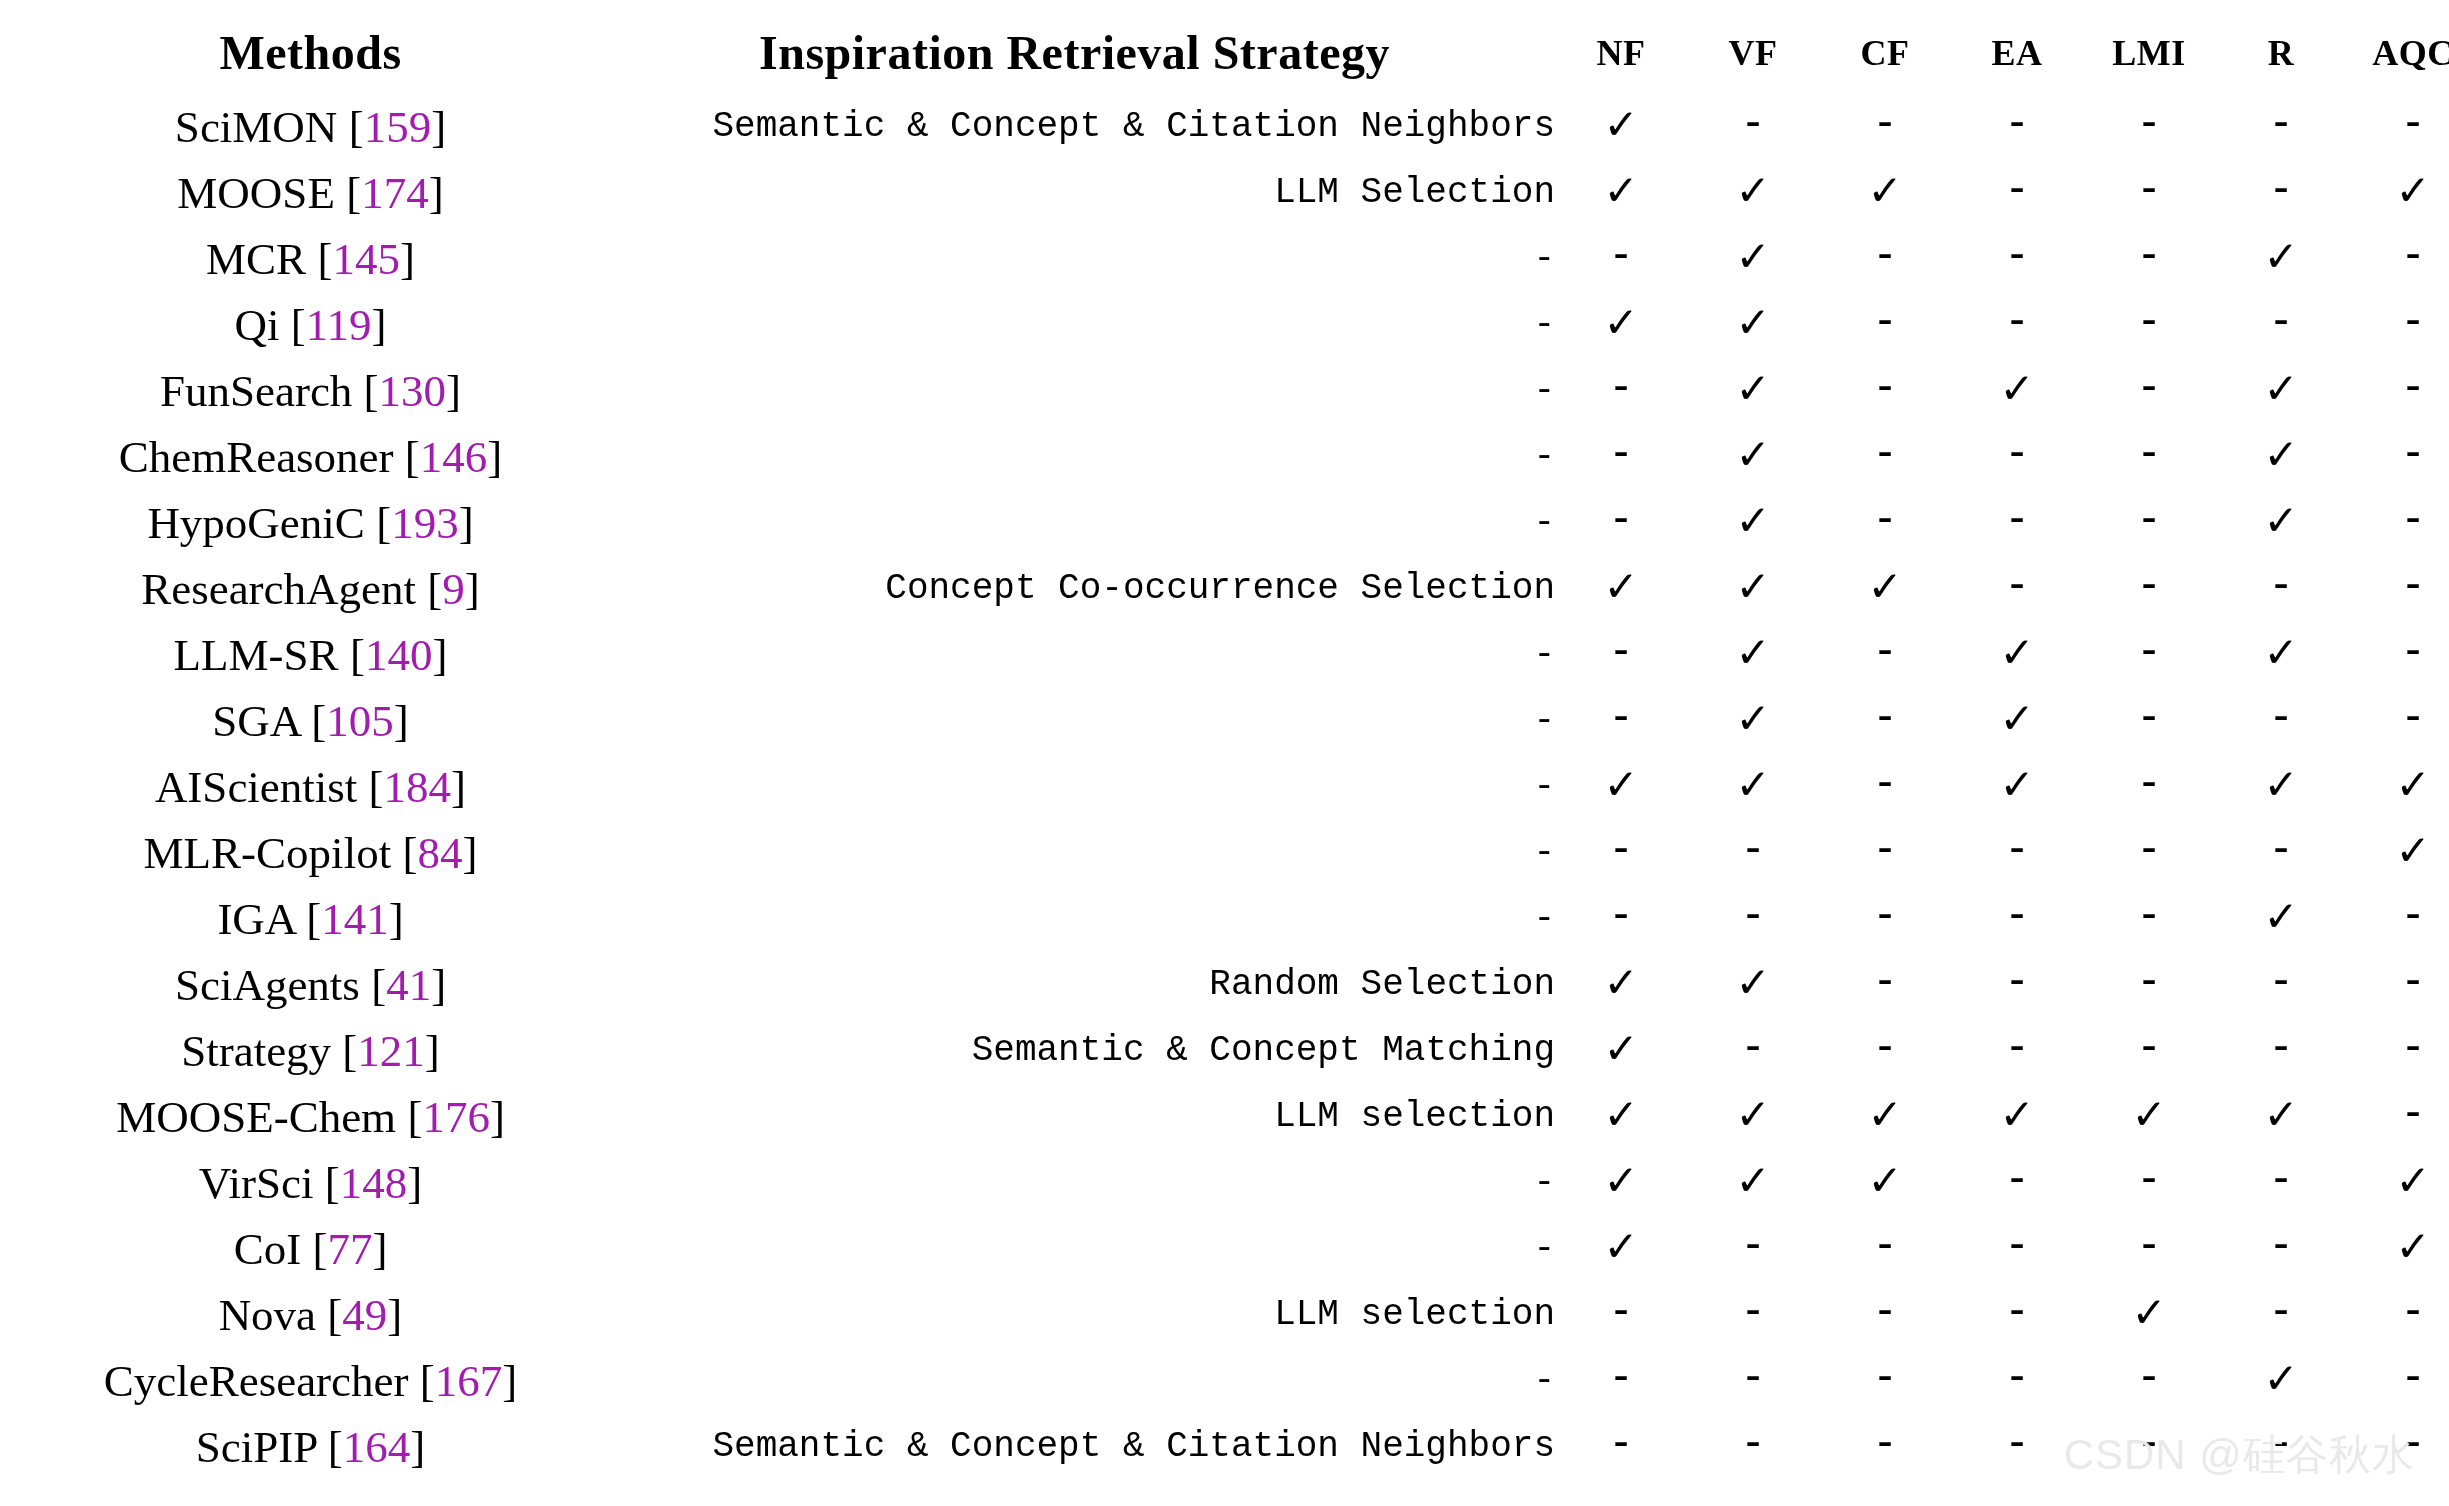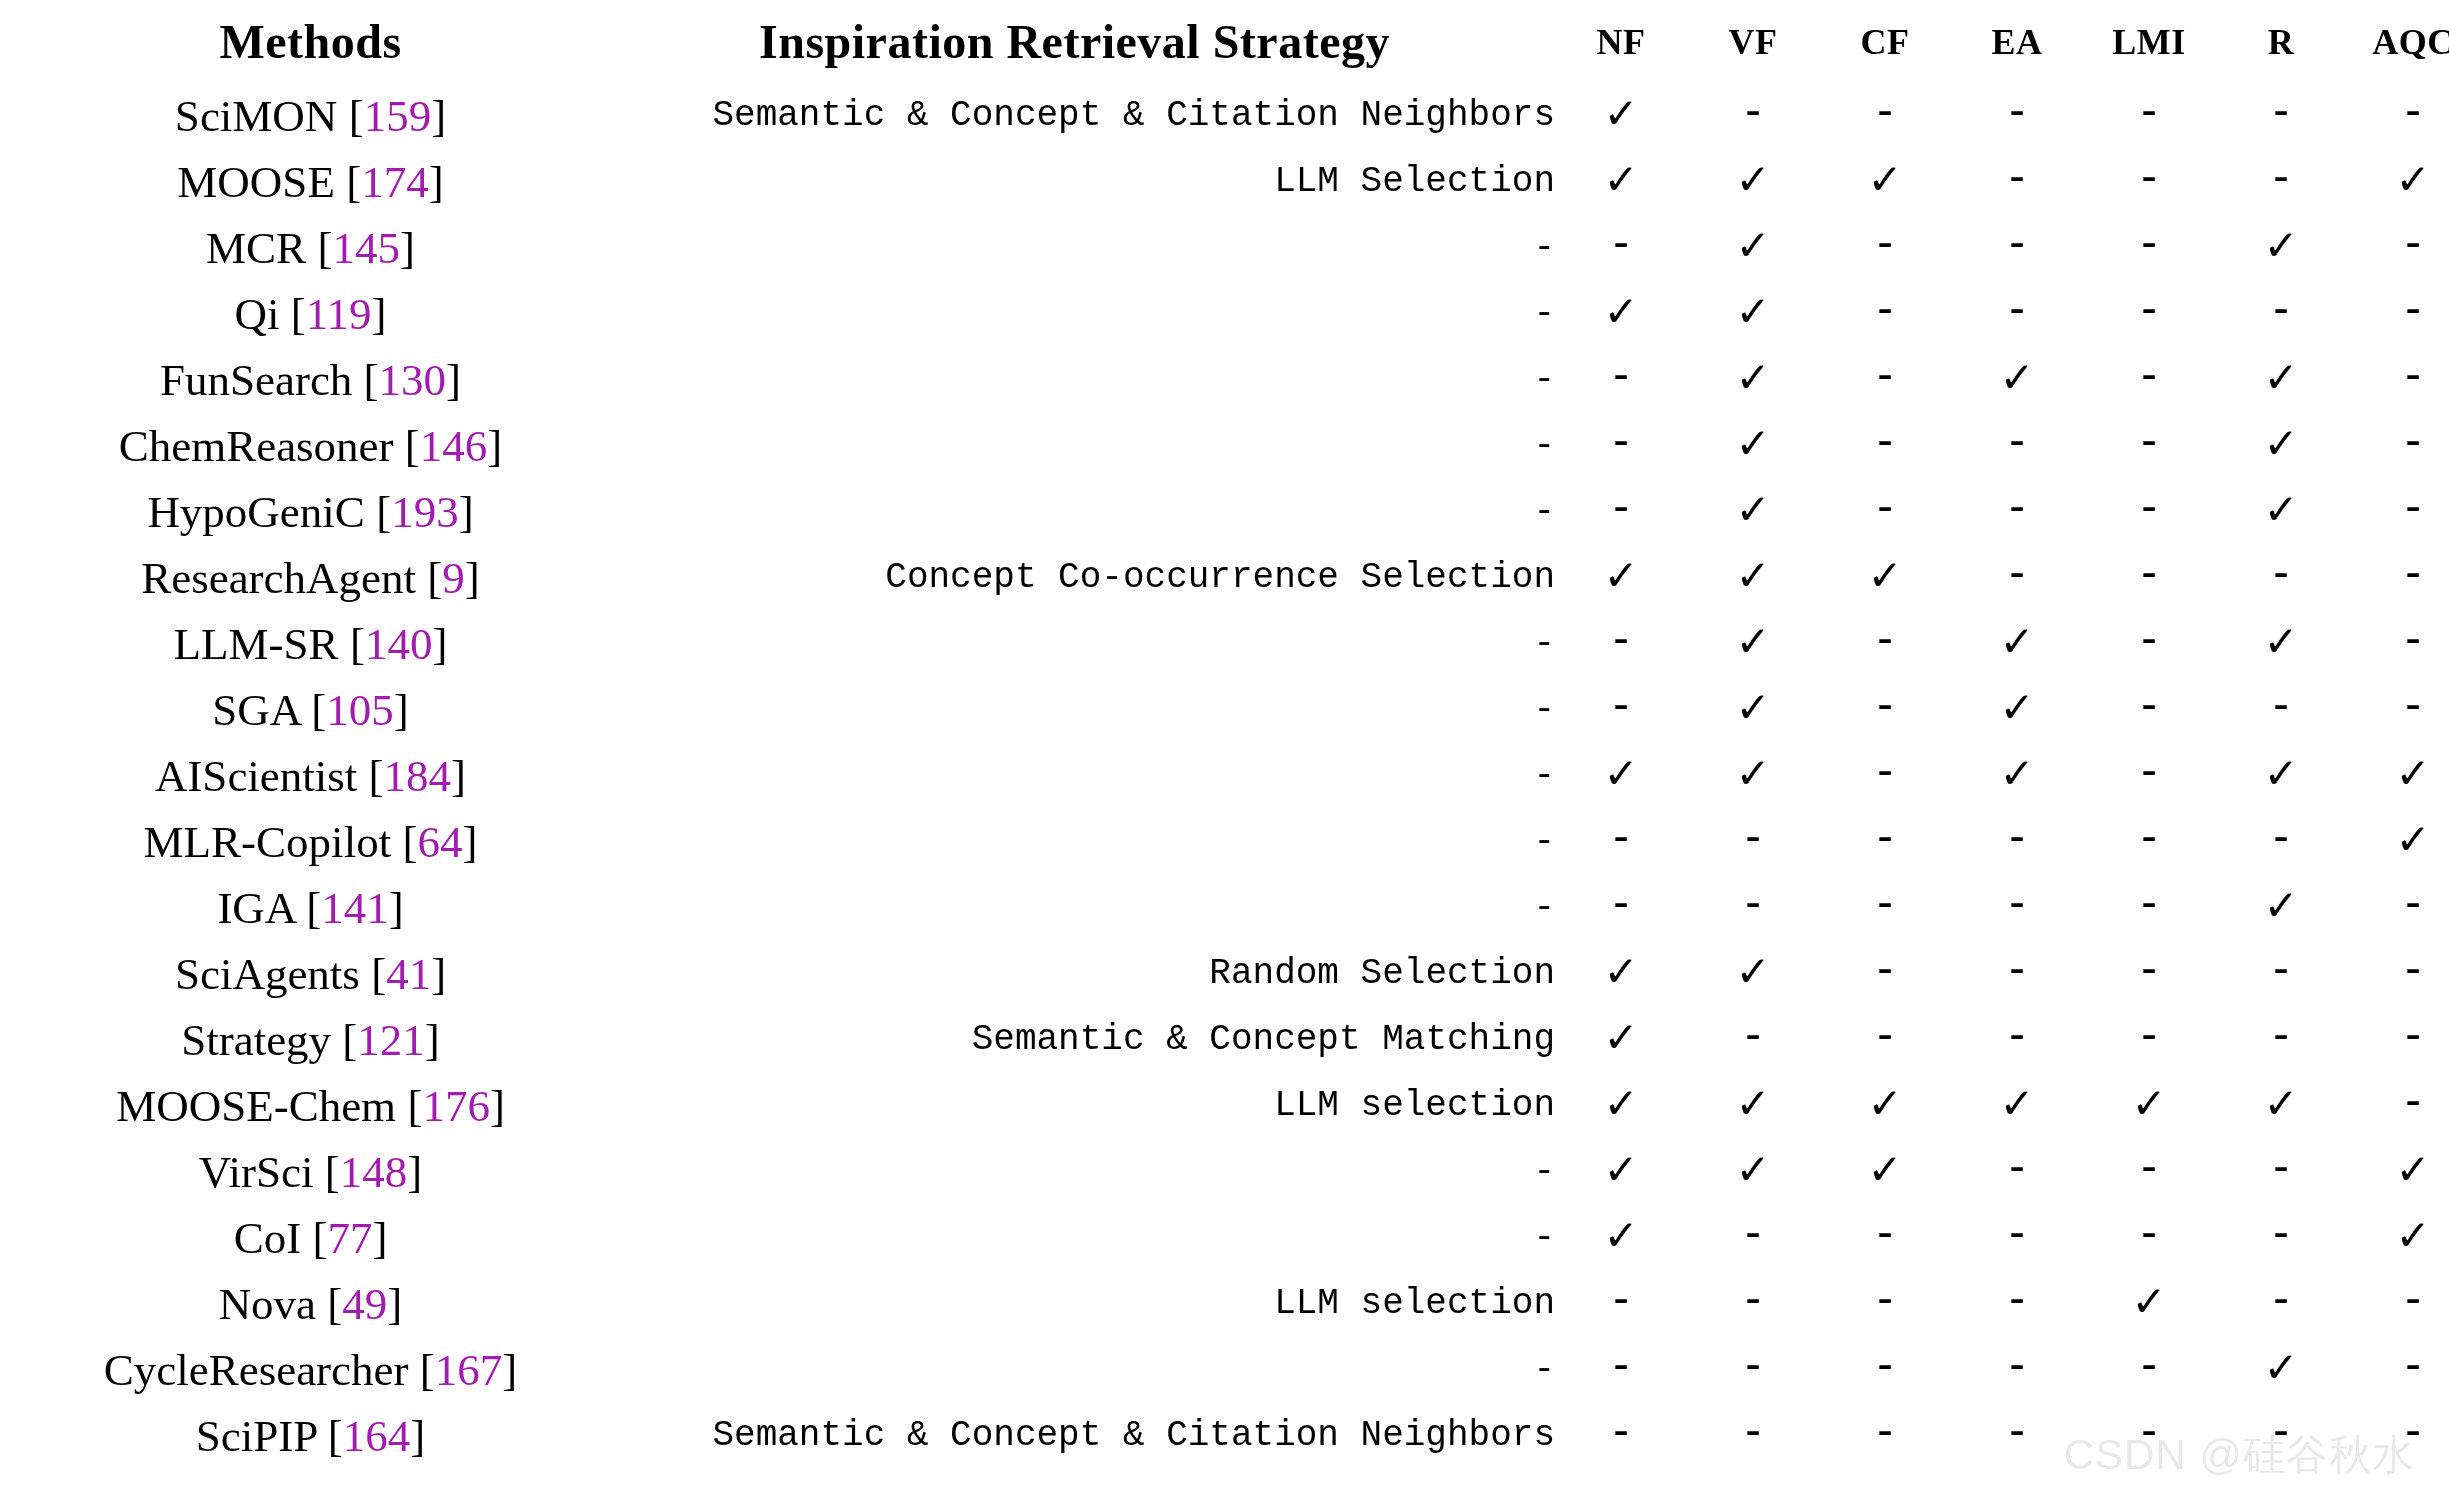--- a/index.html
+++ b/index.html
@@ -16,21 +16,21 @@
     position: relative;
   }
 
   .table-wrap {
     position: absolute;
     left: 0;
     top: 0;
     width: 2450px;
     height: 1506px;
     box-sizing: border-box;
-    padding: 0 27px;
+    padding: 11px 27px;
   }
 
   table.survey {
     width: 100%;
     border-collapse: collapse;
     table-layout: fixed;
   }
 
   table.survey td, table.survey th {
     padding: 0;
@@ -281,21 +281,21 @@
           <td class="strategy">-</td>
           <td class="flag"><span class="chk">✓</span></td>
           <td class="flag"><span class="chk">✓</span></td>
           <td class="flag"><span class="dash">-</span></td>
           <td class="flag"><span class="chk">✓</span></td>
           <td class="flag"><span class="dash">-</span></td>
           <td class="flag"><span class="chk">✓</span></td>
           <td class="flag"><span class="chk">✓</span></td>
         </tr>
         <tr class="drow">
-          <td class="method vdiv-left"><span>MLR-Copilot</span> <span class="brk">[</span><span class="cite">64</span><span class="brk">]</span></td>
+          <td class="method vdiv-left"><span>MLR-Copilot</span> <span class="brk">[</span><span class="cite">84</span><span class="brk">]</span></td>
           <td class="strategy">-</td>
           <td class="flag"><span class="dash">-</span></td>
           <td class="flag"><span class="dash">-</span></td>
           <td class="flag"><span class="dash">-</span></td>
           <td class="flag"><span class="dash">-</span></td>
           <td class="flag"><span class="dash">-</span></td>
           <td class="flag"><span class="dash">-</span></td>
           <td class="flag"><span class="chk">✓</span></td>
         </tr>
         <tr class="drow">

